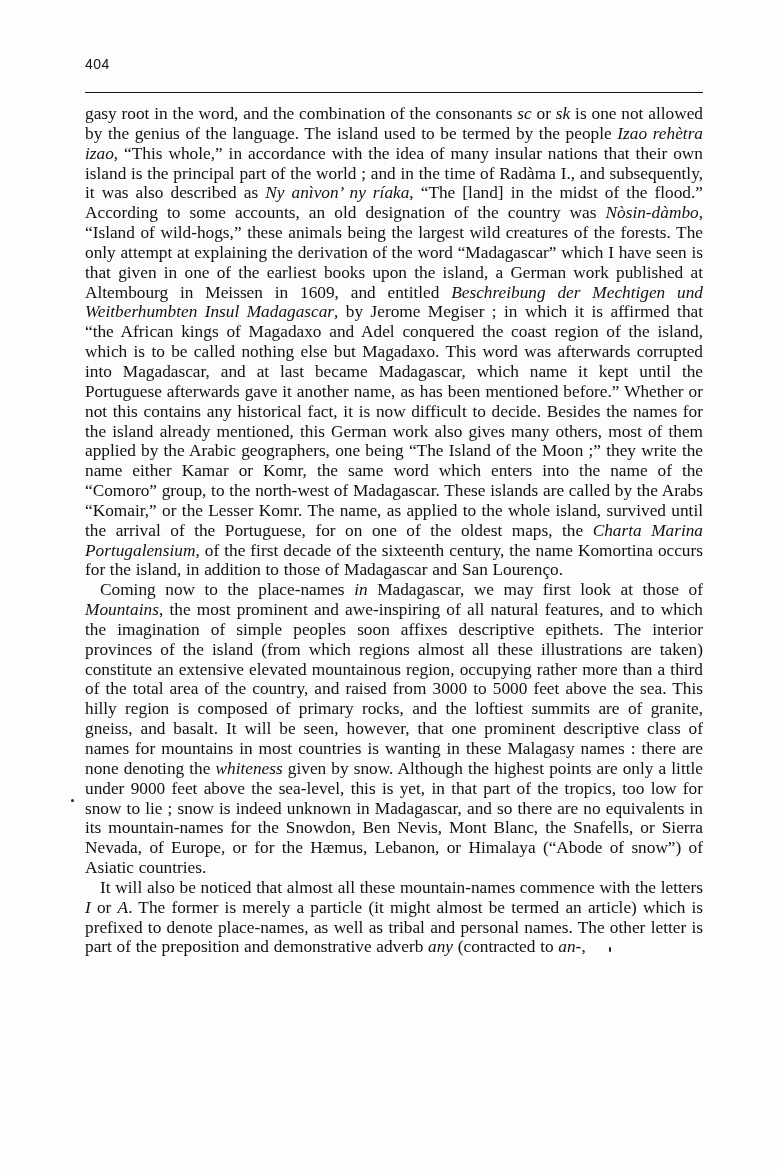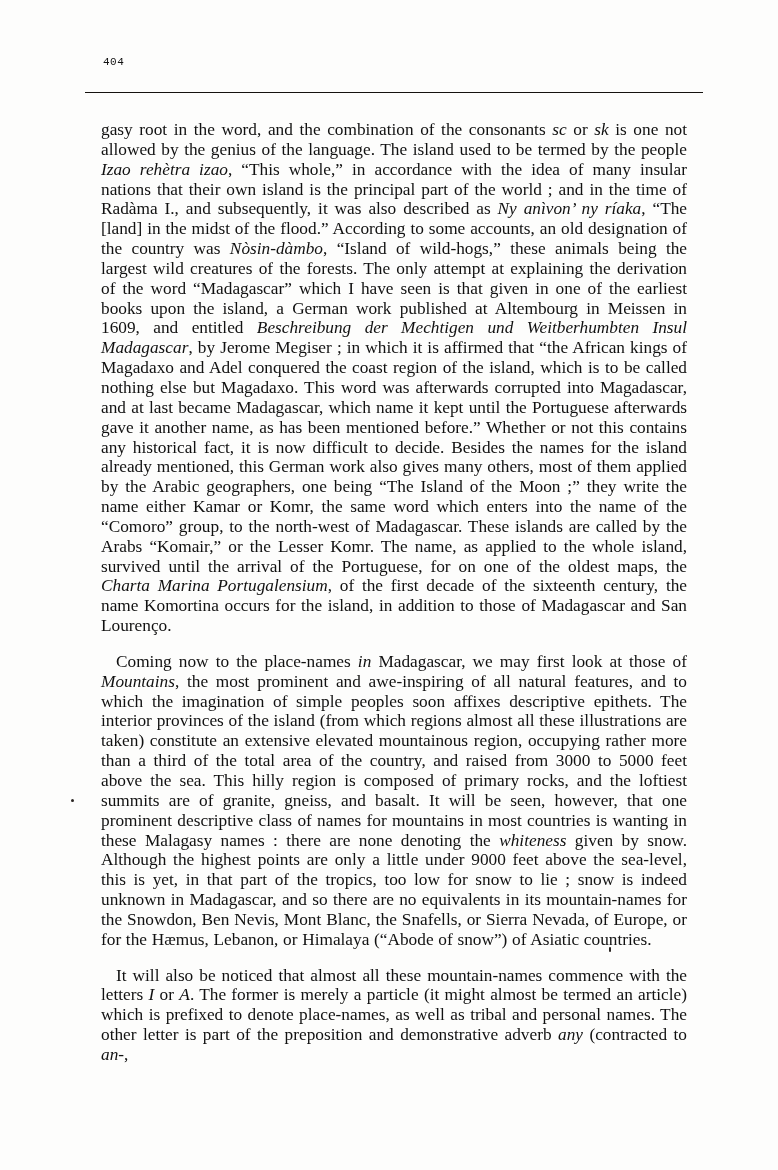--- a/index.html
+++ b/index.html
@@ -25,25 +25,25 @@
   
   #header {
     position: absolute;
     left: 85px;
     top: 52px;
     width: 618px;
     height: 30px;
   }
   #folio {
     position: absolute;
-    left: 18px;
+    left: 0;
     top: 4px;
-    font-size: 11px;
+    font-size: 14px;
     letter-spacing: 0.5px;
-    font-family: Liberation Mono, monospace;
+    font-family: Liberation Sans, sans-serif;
   }
   #running-title {
     position: absolute;
     left: 0;
     right: 0;
     top: 0;
     text-align: center;
     font-style: italic;
     font-weight: bold;
     font-size: 20px;
@@ -65,21 +65,21 @@
     left: 85px;
     top: 104px;
     width: 618px;
     font-size: 17.3px;
     line-height: 19.85px;
     text-align: justify;
     text-justify: inter-word;
     word-spacing: 0.4px;
   }
   #textblock p {
-    margin: 16px;
+    margin: 0;
     text-indent: 0;
   }
   #textblock p.indent {
     text-indent: 15px;
   }
   .it {
     font-style: italic;
   }
 
   

